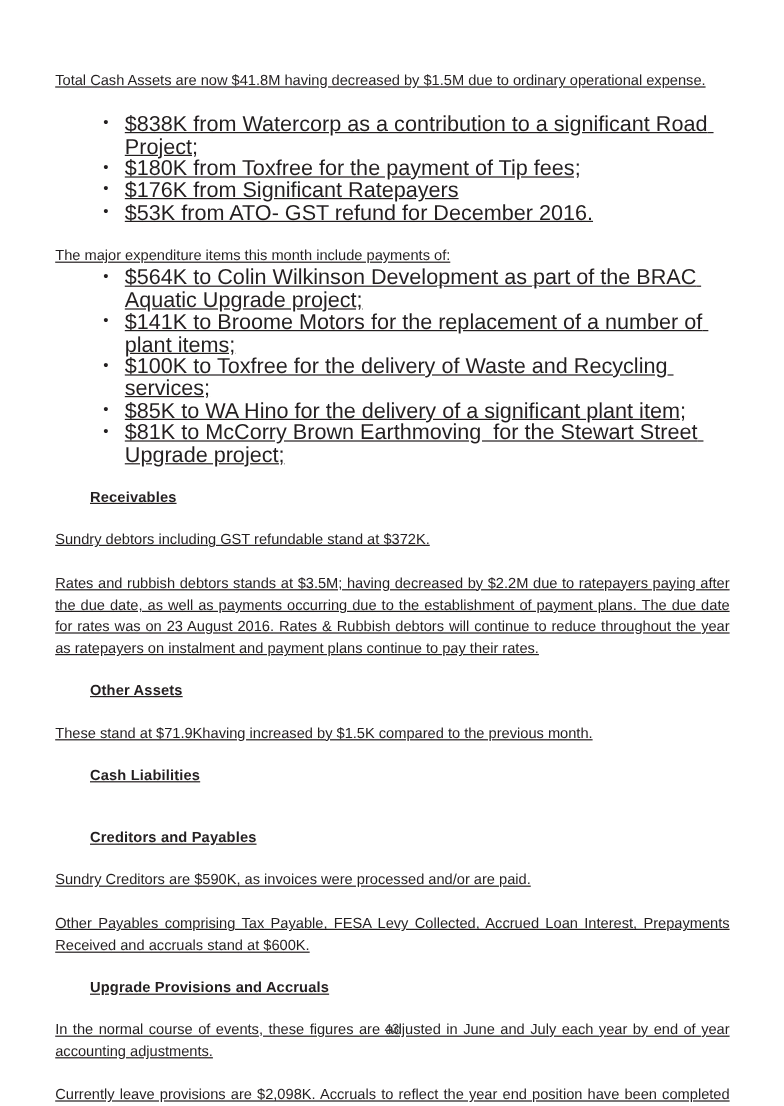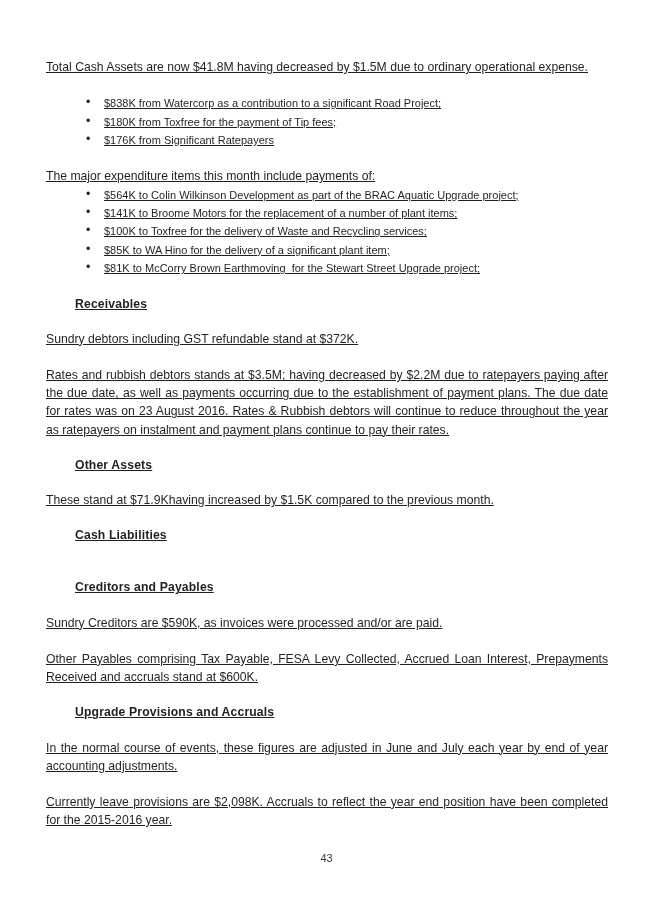--- a/index.html
+++ b/index.html
@@ -61,21 +61,21 @@
   }
 
   ul.bullets {
     list-style: none;
     margin: 0;
     padding: 0;
   }
   ul.bullets li {
     position: relative;
     padding-left: 58px;
-    font-size: 11px;
+    font-size: 18px;
     line-height: 18.4px;
     color: #231f20;
     white-space: pre-wrap;
   }
   ul.bullets li::before {
     content: "\2022";
     position: absolute;
     left: 40px;
     top: -1px;
     font-size: 12.5px;
@@ -100,20 +100,21 @@
 
 <div class="page">
   <div class="content" id="doc-content">
       <p class="para justify">Total Cash Assets are now $41.8M having decreased by $1.5M due to ordinary operational expense.</p>
       <div class="spacer-para"></div>
       <div class=""></div>
       <ul class="bullets">
         <li>$838K from Watercorp as a contribution to a significant Road Project;</li>
         <li>$180K from Toxfree for the payment of Tip fees;</li>
         <li>$176K from Significant Ratepayers</li>
+        <li>$53K from ATO- GST refund for December 2016.</li>
       </ul>
       <div class="spacer-para"></div>
       <p class="para">The major expenditure items this month include payments of:</p>
       <div class=""></div>
       <ul class="bullets">
         <li>$564K to Colin Wilkinson Development as part of the BRAC Aquatic Upgrade project;</li>
         <li>$141K to Broome Motors for the replacement of a number of plant items;</li>
         <li>$100K to Toxfree for the delivery of Waste and Recycling services;</li>
         <li>$85K to WA Hino for the delivery of a significant plant item;</li>
         <li>$81K to McCorry Brown Earthmoving  for the Stewart Street Upgrade project;</li>

